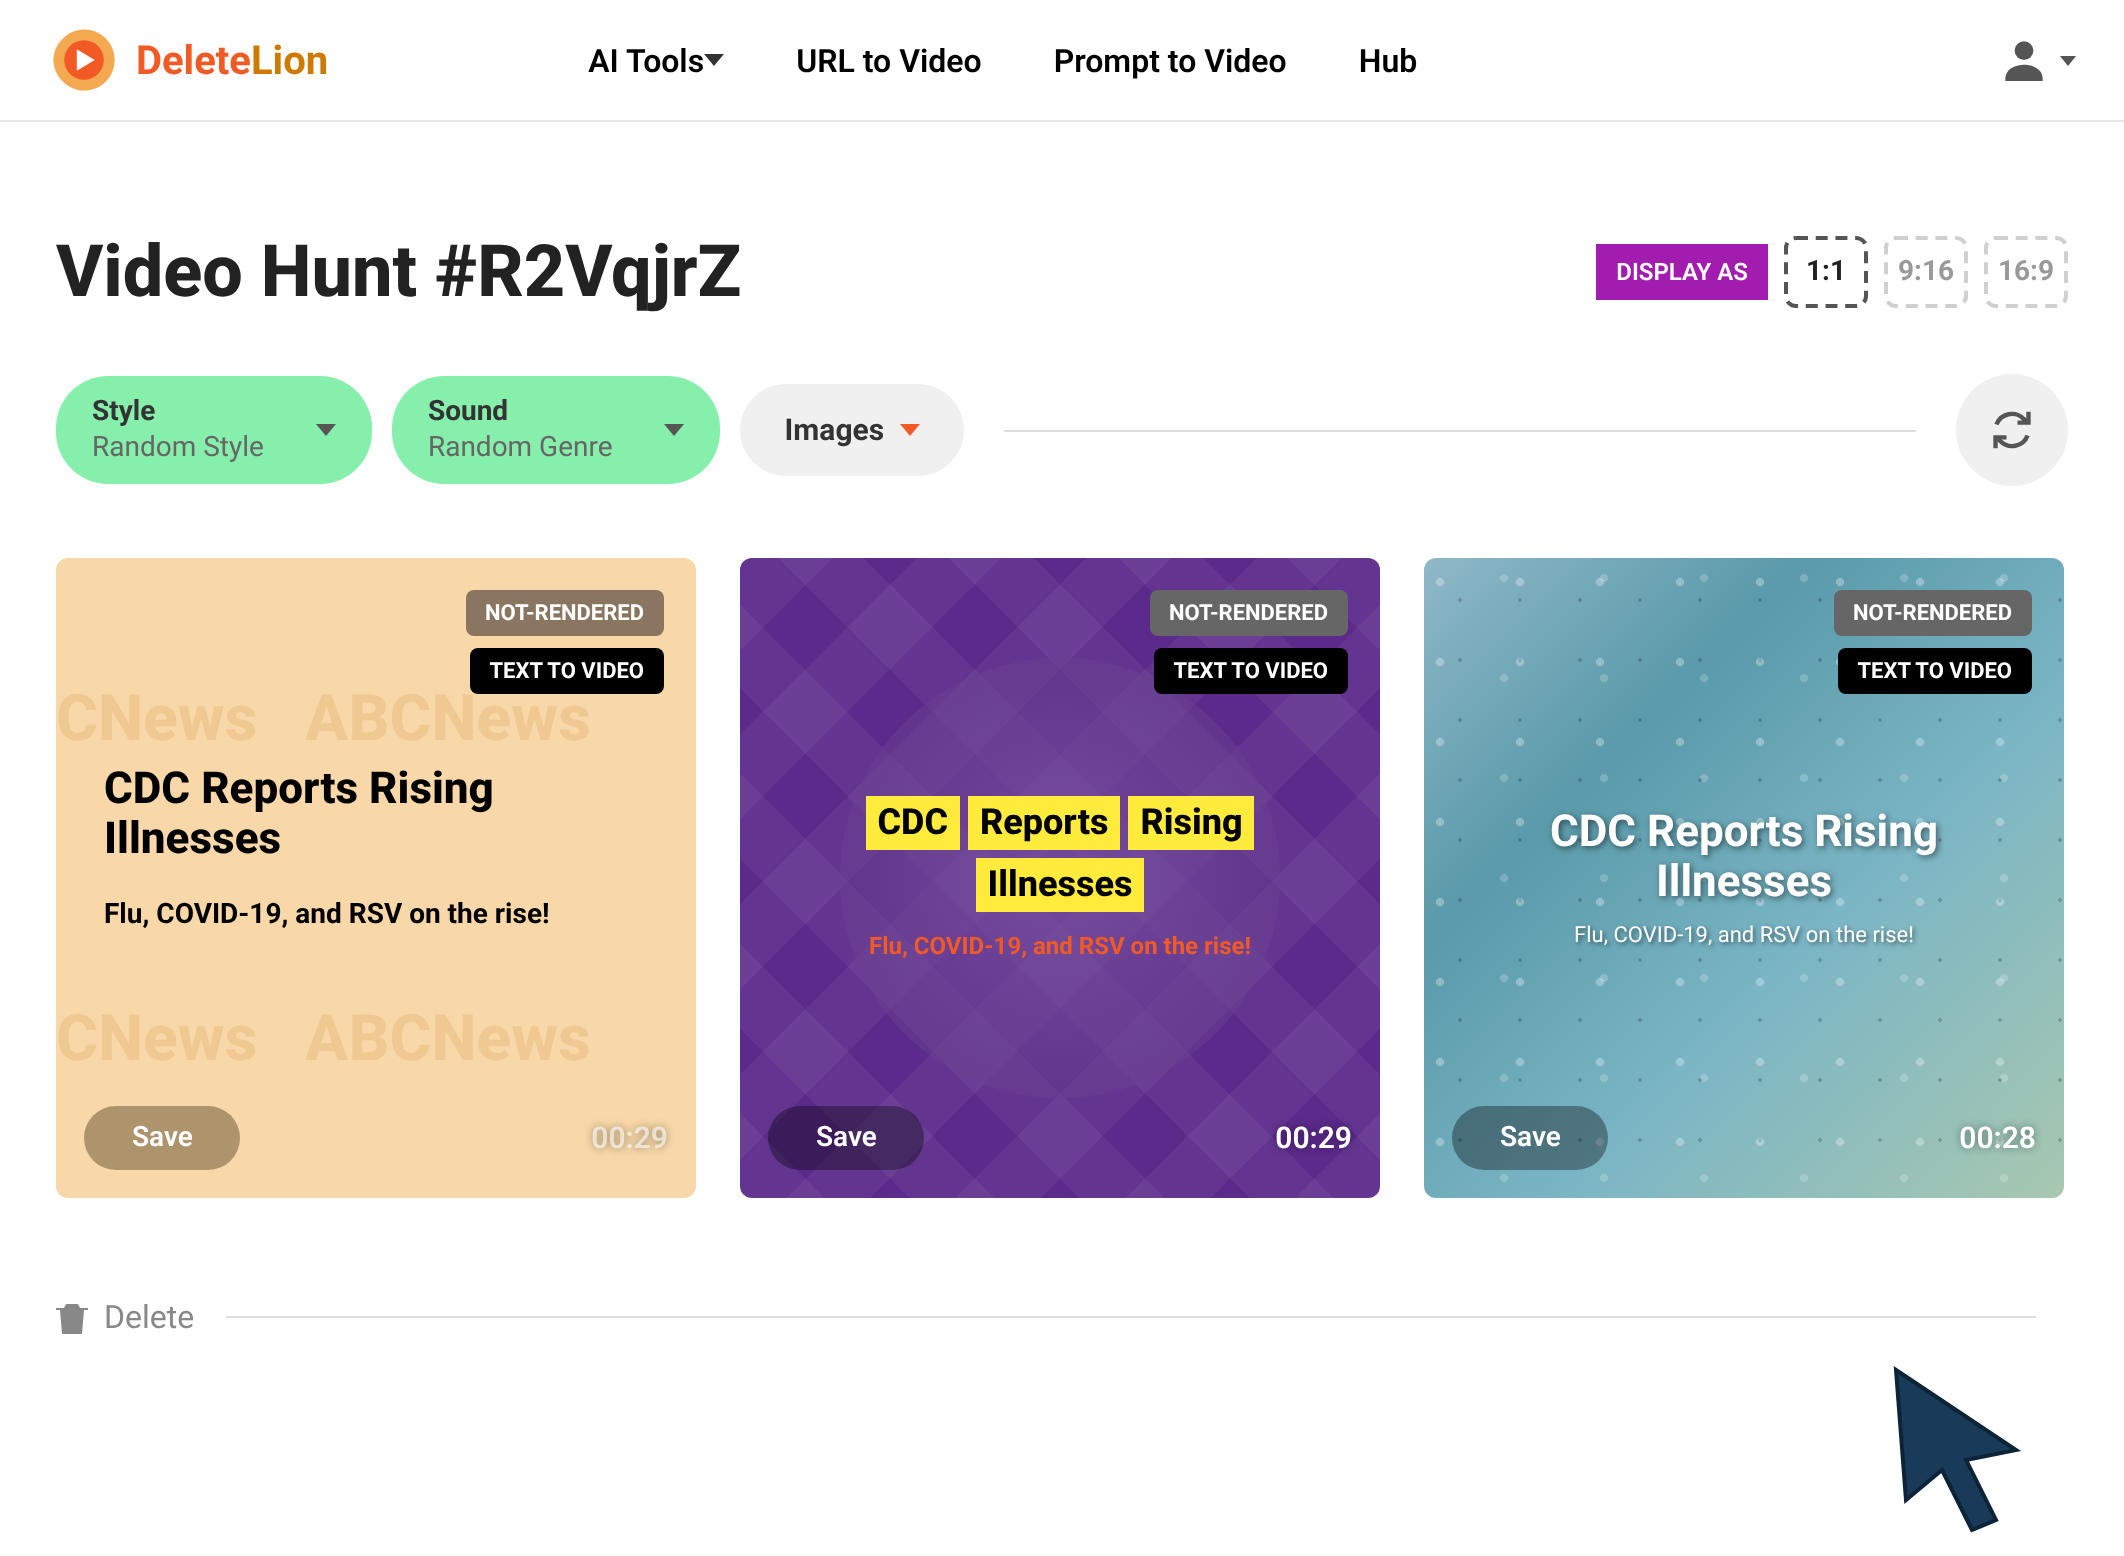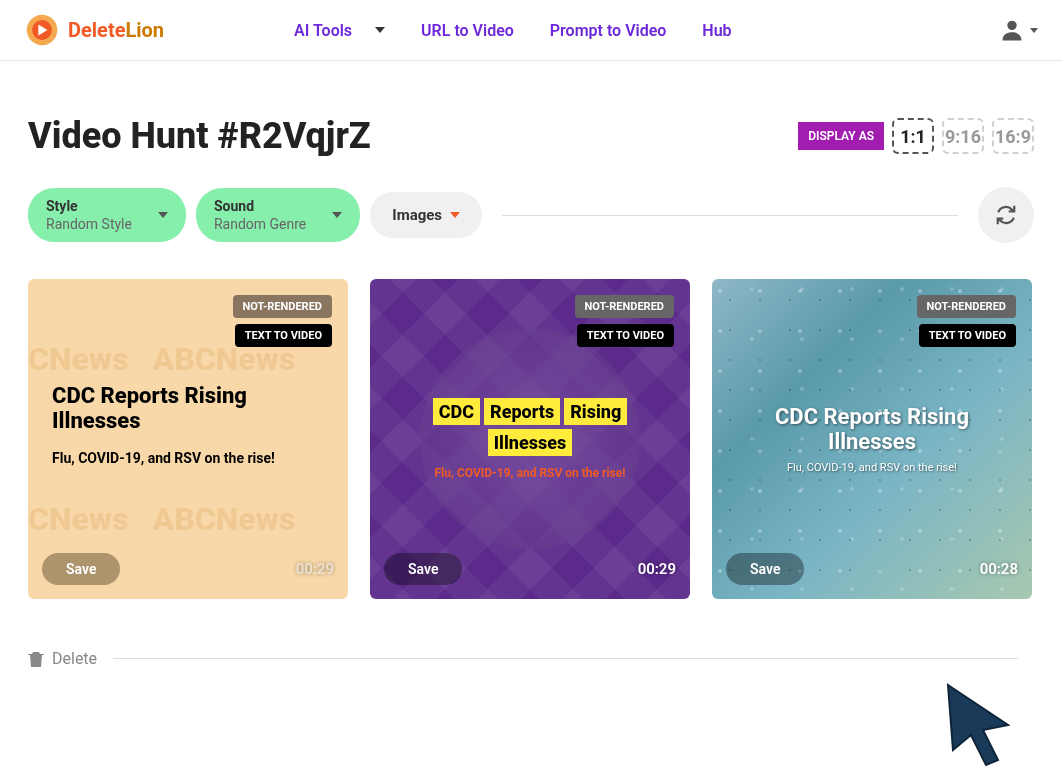--- a/index.html
+++ b/index.html
@@ -4,32 +4,32 @@
 <style>
 * { margin: 0; padding: 0; box-sizing: border-box; }
 body { font-family: -apple-system, BlinkMacSystemFont, 'Segoe UI', Roboto, sans-serif; background: #fff; color: #333; }
 .header { display: flex; align-items: center; padding: 12px 24px; border-bottom: 1px solid #e5e5e5; }
 .logo { display: flex; align-items: center; gap: 8px; }
 .logo-icon { width: 36px; height: 36px; }
 .logo-text { font-size: 20px; font-weight: 700; }
 .logo-render { color: #f15a24; }
 .logo-lion { color: #cc7a00; }
 .nav { display: flex; gap: 36px; margin-left: 130px; }
-.nav-item { display: flex; align-items: center; gap: 23px; font-size: 16px; font-weight: 600; color: #6d28d9; cursor: pointer; }
+.nav-item { display: flex; align-items: center; gap: 0; font-size: 16px; font-weight: 600; color: #000000; cursor: pointer; }
 .nav-triangle { width: 0; height: 0; border-left: 5px solid transparent; border-right: 5px solid transparent; border-top: 6px solid #333; }
 .user { margin-left: auto; display: flex; align-items: center; gap: 4px; cursor: pointer; }
 .user-icon { width: 28px; height: 28px; }
 .user-triangle { width: 0; height: 0; border-left: 4px solid transparent; border-right: 4px solid transparent; border-top: 5px solid #555; }
 
 .content { padding: 30px 28px; }
 .title-row { display: flex; align-items: center; justify-content: space-between; margin-bottom: 30px; margin-top: 24px; }
 .page-title { font-size: 36px; font-weight: 800; color: #222; }
 .display-as { display: flex; align-items: center; gap: 8px; }
 .display-label { background: #a21caf; color: #fff; font-size: 12px; padding: 7px 10px; font-weight: 600; }
-.aspect-btn { width: 42px; height: 36px; border-radius: 6px; border: 2px dashed #555; display: flex; align-items: center; justify-content: center; font-size: 18px; font-weight: 700; color: #222; cursor: pointer; background: #fff; }
+.aspect-btn { width: 42px; height: 36px; border-radius: 6px; border: 2px dashed #555; display: flex; align-items: center; justify-content: center; font-size: 14px; font-weight: 700; color: #222; cursor: pointer; background: #fff; }
 .aspect-btn.inactive { border-color: #d0d0d0; color: #999; }
 
 .filters-row { display: flex; align-items: center; gap: 10px; margin-bottom: 36px; }
 .filter { background: #86efac; border-radius: 26px; padding: 10px 18px; display: flex; align-items: center; gap: 26px; cursor: pointer; }
 .filter-content { display: flex; flex-direction: column; gap: 2px; }
 .filter-label { font-size: 14px; font-weight: 700; color: #333; }
 .filter-value { font-size: 14px; color: #666; }
 .filter-single { background: #f0f0f0; border-radius: 26px; padding: 14px 22px; display: flex; align-items: center; gap: 8px; cursor: pointer; font-size: 15px; font-weight: 700; color: #333; }
 .dropdown-arrow { width: 0; height: 0; border-left: 5px solid transparent; border-right: 5px solid transparent; border-top: 6px solid #555; }
 .filter-line { flex: 1; height: 1px; background: #ddd; margin: 0 10px; }

